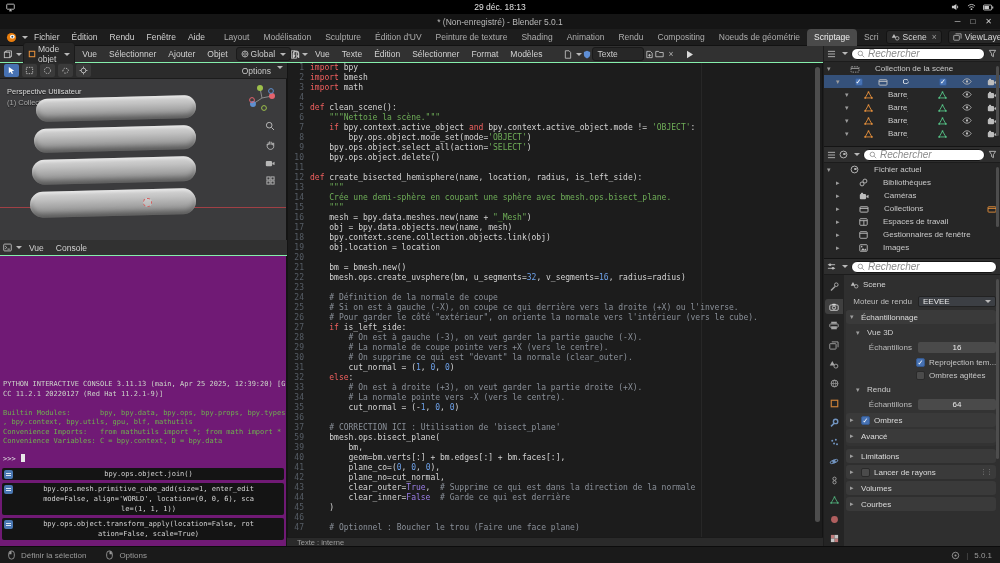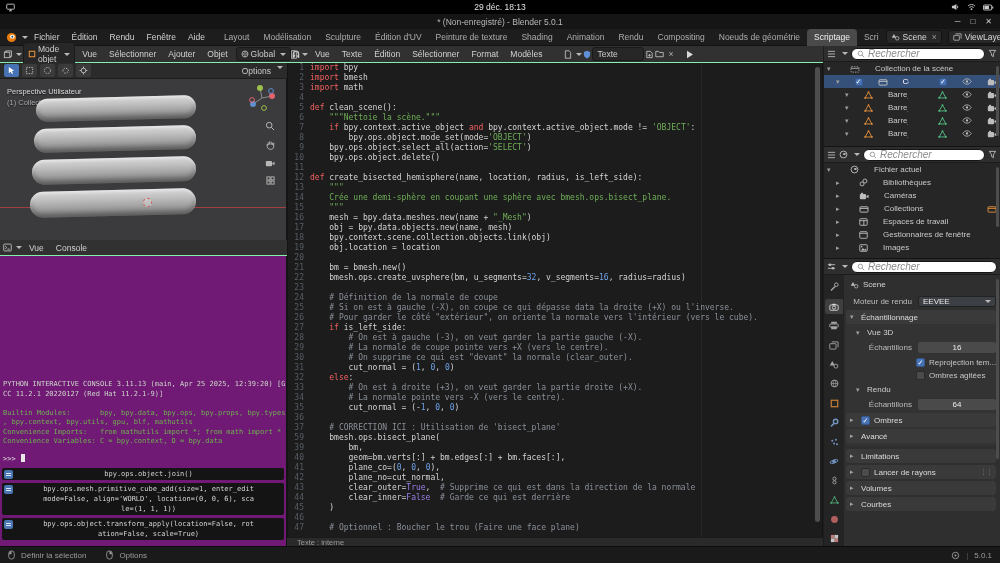--- a/index.html
+++ b/index.html
@@ -420,21 +420,21 @@
       <div class="cl"><span class="ln">15</span><span class="ct"><span class="tk-s">    """</span></span></div>
       <div class="cl"><span class="ln">16</span><span class="ct"><span class="tk-p">    mesh = bpy.data.meshes.new(name + </span><span class="tk-s">"_Mesh"</span><span class="tk-p">)</span></span></div>
       <div class="cl"><span class="ln">17</span><span class="ct"><span class="tk-p">    obj = bpy.data.objects.new(name, mesh)</span></span></div>
       <div class="cl"><span class="ln">18</span><span class="ct"><span class="tk-p">    bpy.context.scene.collection.objects.link(obj)</span></span></div>
       <div class="cl"><span class="ln">19</span><span class="ct"><span class="tk-p">    obj.location = location</span></span></div>
       <div class="cl"><span class="ln">20</span><span class="ct"></span></div>
       <div class="cl"><span class="ln">21</span><span class="ct"><span class="tk-p">    bm = bmesh.new()</span></span></div>
       <div class="cl"><span class="ln">22</span><span class="ct"><span class="tk-p">    bmesh.ops.create_uvsphere(bm, u_segments=</span><span class="tk-n">32</span><span class="tk-p">, v_segments=</span><span class="tk-n">16</span><span class="tk-p">, radius=radius)</span></span></div>
       <div class="cl"><span class="ln">23</span><span class="ct"></span></div>
       <div class="cl"><span class="ln">24</span><span class="ct"><span class="tk-c">    # Définition de la normale de coupe</span></span></div>
-      <div class="cl"><span class="ln">25</span><span class="ct"><span class="tk-c">    # Si on est à gauche (-X), on coupe ce qui dépasse data la droite (+X) ou l'inverse.</span></span></div>
+      <div class="cl"><span class="ln">25</span><span class="ct"><span class="tk-c">    # Si on est à gauche (-X), on coupe ce qui derrière vers la droite (+X) ou l'inverse.</span></span></div>
       <div class="cl"><span class="ln">26</span><span class="ct"><span class="tk-c">    # Pour garder le côté "extérieur", on oriente la normale vers l'intérieur (vers le cube).</span></span></div>
       <div class="cl"><span class="ln">27</span><span class="ct"><span class="tk-p">    </span><span class="tk-k">if</span><span class="tk-p"> is_left_side:</span></span></div>
       <div class="cl"><span class="ln">28</span><span class="ct"><span class="tk-c">        # On est à gauche (-3), on veut garder la partie gauche (-X).</span></span></div>
       <div class="cl"><span class="ln">29</span><span class="ct"><span class="tk-c">        # La normale de coupe pointe vers +X (vers le centre).</span></span></div>
       <div class="cl"><span class="ln">30</span><span class="ct"><span class="tk-c">        # On supprime ce qui est "devant" la normale (clear_outer).</span></span></div>
       <div class="cl"><span class="ln">31</span><span class="ct"><span class="tk-p">        cut_normal = (</span><span class="tk-n">1</span><span class="tk-p">, </span><span class="tk-n">0</span><span class="tk-p">, </span><span class="tk-n">0</span><span class="tk-p">)</span></span></div>
       <div class="cl"><span class="ln">32</span><span class="ct"><span class="tk-p">    </span><span class="tk-k">else</span><span class="tk-p">:</span></span></div>
       <div class="cl"><span class="ln">33</span><span class="ct"><span class="tk-c">        # On est à droite (+3), on veut garder la partie droite (+X).</span></span></div>
       <div class="cl"><span class="ln">34</span><span class="ct"><span class="tk-c">        # La normale pointe vers -X (vers le centre).</span></span></div>
       <div class="cl"><span class="ln">35</span><span class="ct"><span class="tk-p">        cut_normal = (-</span><span class="tk-n">1</span><span class="tk-p">, </span><span class="tk-n">0</span><span class="tk-p">, </span><span class="tk-n">0</span><span class="tk-p">)</span></span></div>

